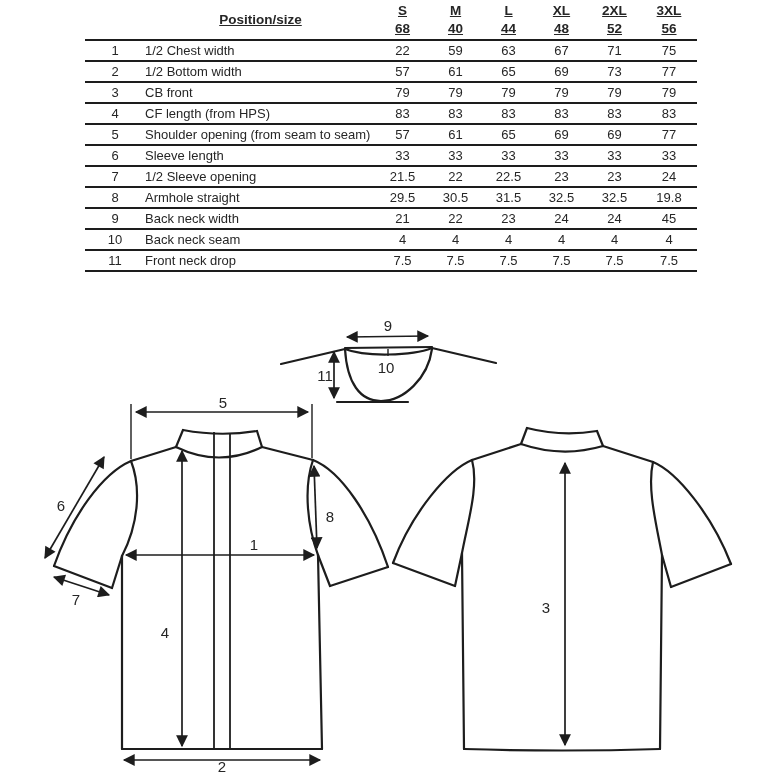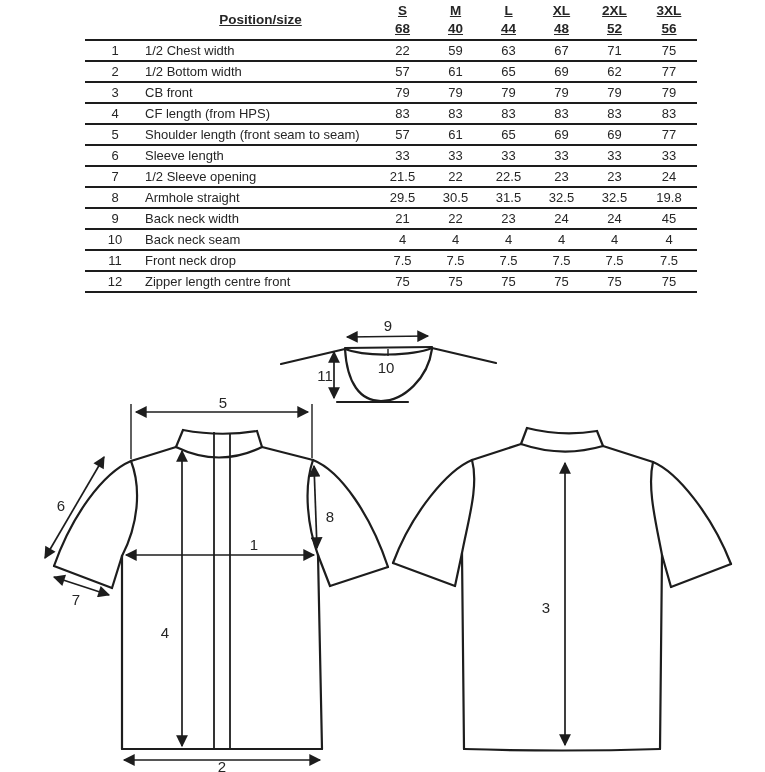--- a/index.html
+++ b/index.html
@@ -89,21 +89,21 @@
           <td class="td-val">71</td>
           <td class="td-val">75</td>
         </tr>
         <tr>
           <td class="td-num">2</td>
           <td class="td-label">1/2 Bottom width</td>
           <td class="td-val">57</td>
           <td class="td-val">61</td>
           <td class="td-val">65</td>
           <td class="td-val">69</td>
-          <td class="td-val">62</td>
+          <td class="td-val">73</td>
           <td class="td-val">77</td>
         </tr>
         <tr>
           <td class="td-num">3</td>
           <td class="td-label">CB front</td>
           <td class="td-val">79</td>
           <td class="td-val">79</td>
           <td class="td-val">79</td>
           <td class="td-val">79</td>
           <td class="td-val">79</td>
@@ -114,21 +114,21 @@
           <td class="td-label">CF length (from HPS)</td>
           <td class="td-val">83</td>
           <td class="td-val">83</td>
           <td class="td-val">83</td>
           <td class="td-val">83</td>
           <td class="td-val">83</td>
           <td class="td-val">83</td>
         </tr>
         <tr>
           <td class="td-num">5</td>
-          <td class="td-label">Shoulder length (front seam to seam)</td>
+          <td class="td-label">Shoulder opening (from seam to seam)</td>
           <td class="td-val">57</td>
           <td class="td-val">61</td>
           <td class="td-val">65</td>
           <td class="td-val">69</td>
           <td class="td-val">69</td>
           <td class="td-val">77</td>
         </tr>
         <tr>
           <td class="td-num">6</td>
           <td class="td-label">Sleeve length</td>
@@ -181,30 +181,20 @@
         </tr>
         <tr>
           <td class="td-num">11</td>
           <td class="td-label">Front neck drop</td>
           <td class="td-val">7.5</td>
           <td class="td-val">7.5</td>
           <td class="td-val">7.5</td>
           <td class="td-val">7.5</td>
           <td class="td-val">7.5</td>
           <td class="td-val">7.5</td>
-        </tr>
-        <tr>
-          <td class="td-num">12</td>
-          <td class="td-label">Zipper length centre front</td>
-          <td class="td-val">75</td>
-          <td class="td-val">75</td>
-          <td class="td-val">75</td>
-          <td class="td-val">75</td>
-          <td class="td-val">75</td>
-          <td class="td-val">75</td>
         </tr>
       </tbody>
   </table>
 
   <svg class="diagram" viewBox="0 300 765 472">
     <defs>
       <marker id="mA" viewBox="0 0 10 10" refX="9" refY="5" markerWidth="8.5" markerHeight="7" orient="auto-start-reverse">
         <path d="M0,0 L10,5 L0,10 z" fill="#1d1d1d"></path>
       </marker>
     </defs>

